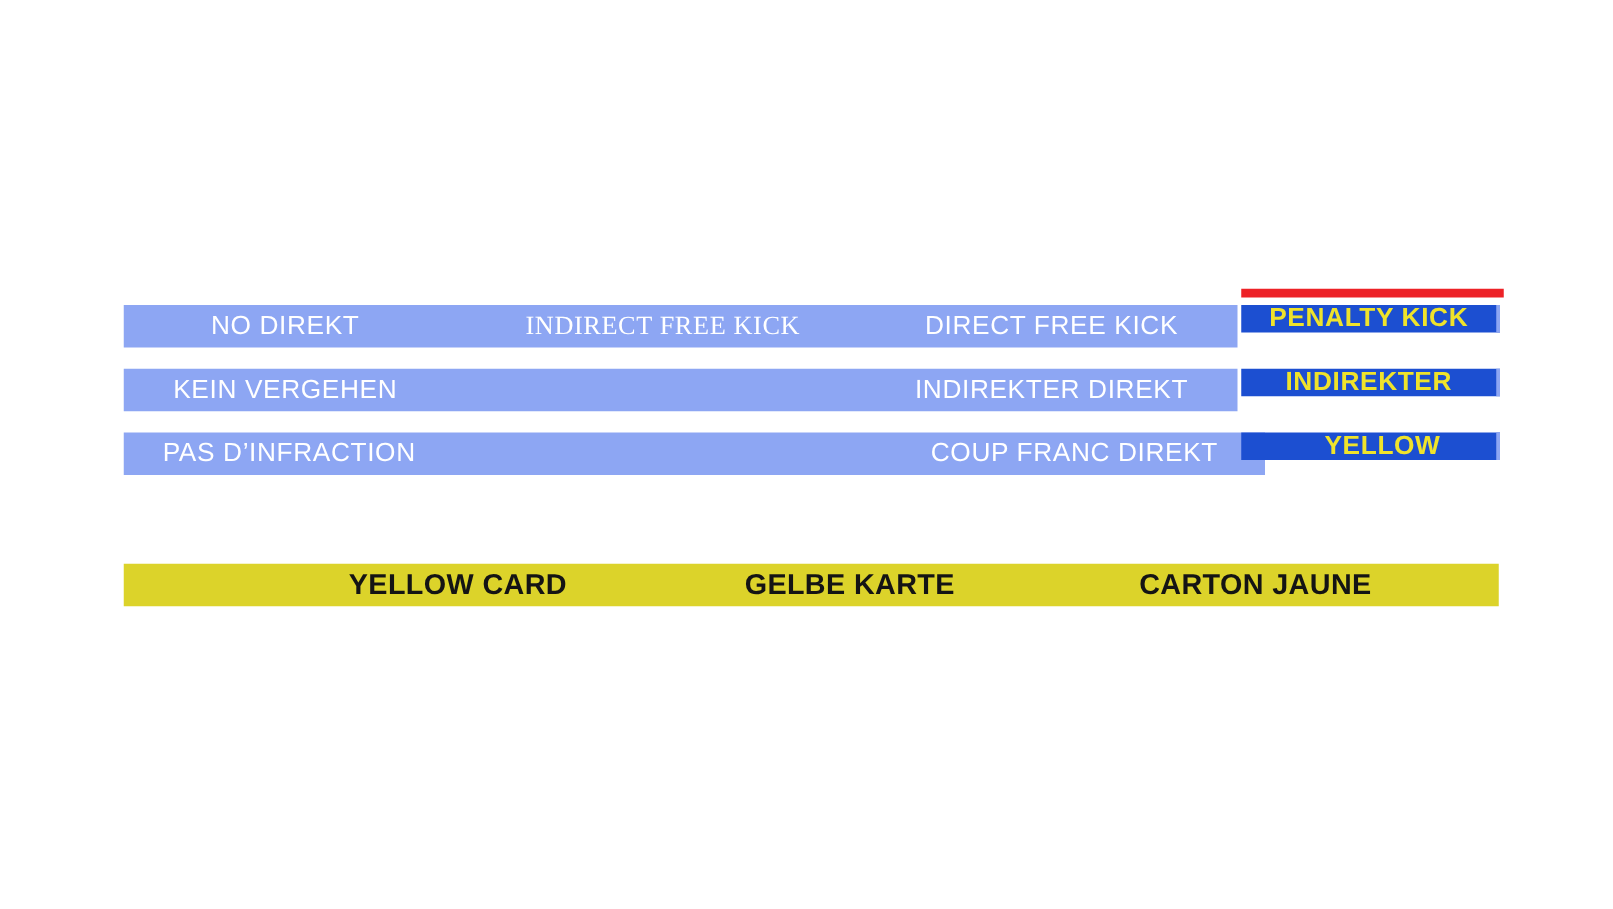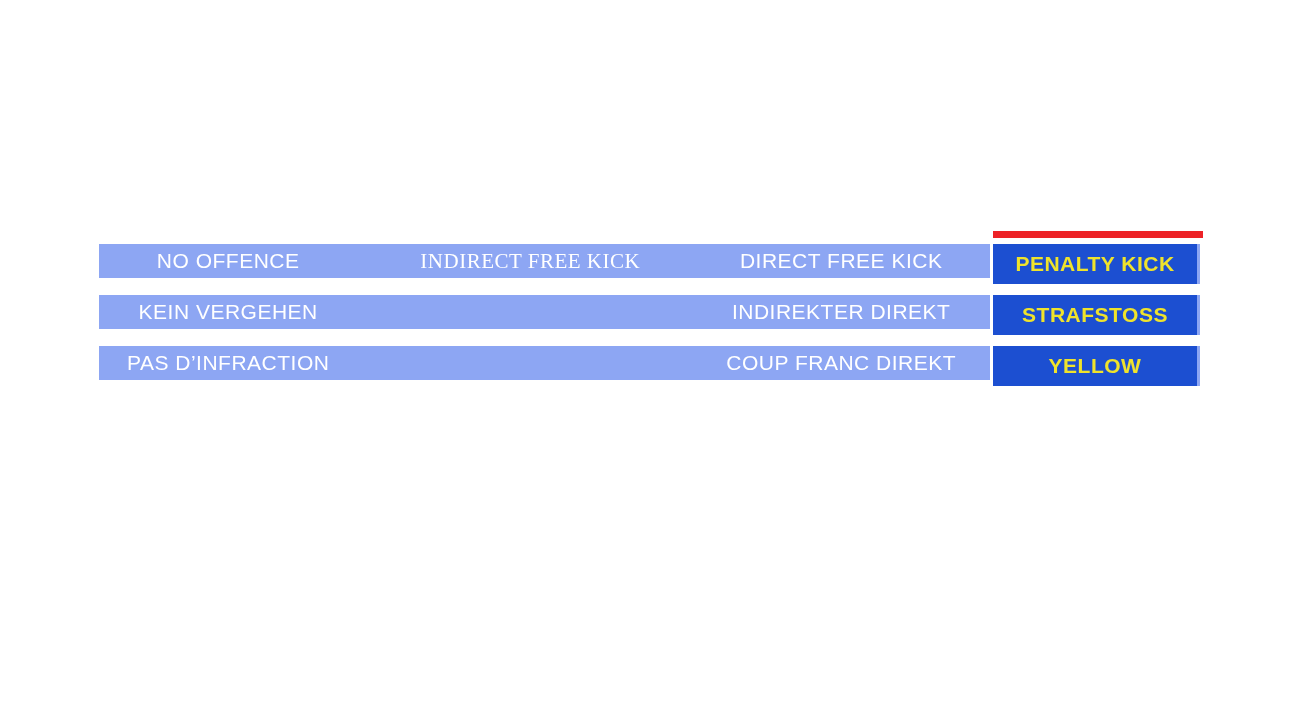--- a/index.html
+++ b/index.html
@@ -25,38 +25,38 @@
   }
   .lightbar {
     position: absolute;
     left: 99px;
     width: 891px;
     height: 34px;
     background: var(--light-blue, #8DA6F3);
   }
   .row1 { top: 244px; }
   .row2 { top: 295px; }
-  .row3 { top: 346px; }
+  .row3 { top: 346px; padding-left: 22px; }
   .cell {
     position: absolute;
     top: 50%;
     transform: translate(-50%, -50%);
     color: var(--white-text, #FFFFFF);
     font-size: 21px;
     letter-spacing: 0.5px;
     white-space: nowrap;
   }
   .c1 { left: 14.5%; }
   .c2 { left: 48.4%; font-family: Liberation Serif, serif; }
   .c3 { left: 83.3%; text-align: right; }
   .penalty-cell {
     position: absolute;
     left: 993px;
     width: 207px;
-    height: 40px;
+    height: 22px;
     background: var(--dark-blue, #1C4FD1);
     border-right: 3px solid var(--light-blue, #8DA6F3);
     color: var(--yellow-text, #EFE32B);
     font-size: 21px;
     font-weight: bold;
     letter-spacing: 0.5px;
     display: flex;
     align-items: center;
     justify-content: center;
     white-space: nowrap;
@@ -85,32 +85,37 @@
   .y3 { left: 82.3%; }
 </style>
 </head>
 <body>
 
 <div class="canvas">
 
   <div class="marker"></div>
 
   <div class="lightbar row1">
-    <span class="cell c1">NO OFFENCE</span>
+    <span class="cell c1">NO DIREKT</span>
     <span class="cell c2">INDIRECT FREE KICK</span>
     <span class="cell c3">DIRECT FREE KICK</span>
   </div>
   <div class="penalty-cell row1">PENALTY KICK</div>
 
   <div class="lightbar row2">
     <span class="cell c1">KEIN VERGEHEN</span>
     <span class="cell c3">INDIREKTER DIREKT</span>
   </div>
-  <div class="penalty-cell row2">STRAFSTOSS</div>
+  <div class="penalty-cell row2">INDIREKTER</div>
 
   <div class="lightbar row3">
     <span class="cell c1">PAS D’INFRACTION</span>
     <span class="cell c3">COUP FRANC DIREKT</span>
   </div>
   <div class="penalty-cell row3">YELLOW</div>
 
+  <div class="yellowbar">
+    <span class="ycell y1">YELLOW CARD</span>
+    <span class="ycell y2">GELBE KARTE</span>
+    <span class="ycell y3">CARTON JAUNE</span>
+  </div>
 
 </div>
 
 </body></html>

